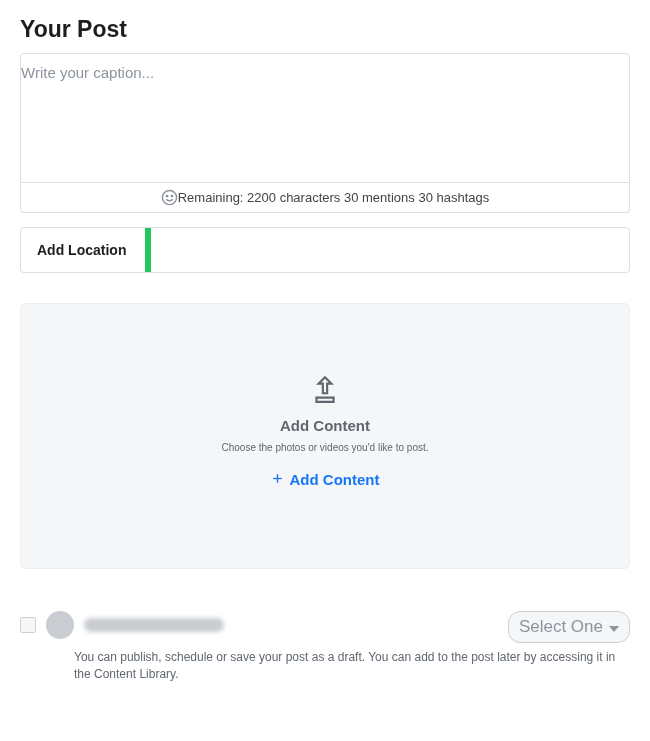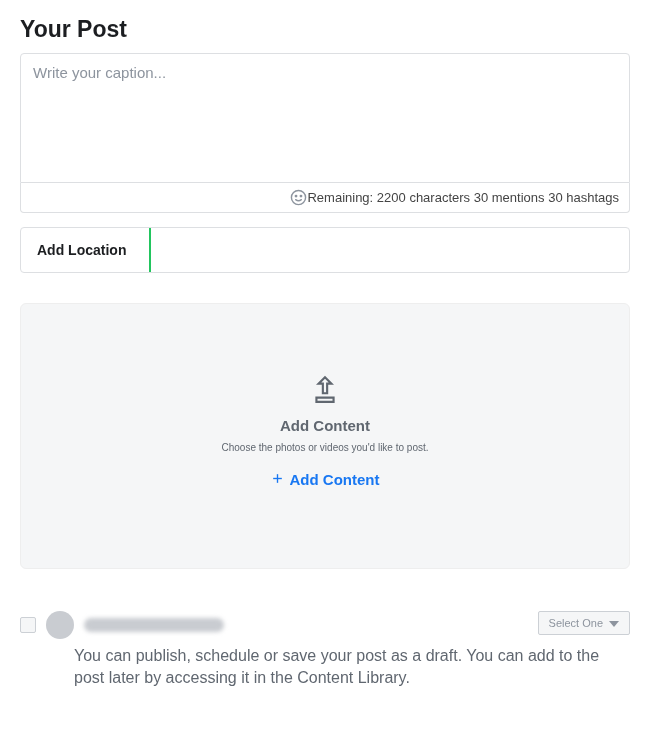--- a/index.html
+++ b/index.html
@@ -14,32 +14,32 @@
     h2.section-title {
       font-size: 23px;
       font-weight: 700;
       margin: 6px 0 10px 0;
       color: #1c1e21;
     }
     .caption-box {
       border: 1px solid #dddfe2;
       border-radius: 4px 4px 0 0;
       min-height: 130px;
-      padding: 10px 12px;
+      padding: 10px 0;
       background: #fff;
     }
     .caption-box .placeholder-text { color: #8d949e; font-size: 15px; }
     .caption-meta {
       border: 1px solid #dddfe2;
       border-top: none;
       border-radius: 0 0 4px 4px;
       padding: 6px 10px;
       display: flex;
       align-items: center;
-      justify-content: flex-end;
+      justify-content: center;
       font-size: 13px;
       color: #444;
       background: #fff;
     }
     .emoji-btn {
       color: #8d949e;
       font-size: 16px;
       display: inline-flex;
       align-items: center;
       justify-content: center;
@@ -50,21 +50,21 @@
       margin-top: 14px;
       border: 1px solid #dddfe2;
       border-radius: 4px;
       display: flex;
       background: #fff;
     }
     .add-location-btn {
       padding: 14px 16px;
       font-weight: 600;
       font-size: 14px;
-      border-right: 2px solid #22c55e;
+      border-right: 6px solid #22c55e;
       cursor: pointer;
       color: #1c1e21;
       width: 130px;
     }
     .add-location-empty { flex: 1; }
     .content-box {
       margin-top: 30px;
       background: #f5f6f7;
       border: 1px solid #eee;
       border-radius: 6px;
@@ -101,30 +101,30 @@
       background: #c9ccd1;
       border-radius: 7px;
       filter: blur(2px);
       margin-top: 7px;
     }
     .select-wrap { flex-shrink: 0; }
     .select-one {
       border: 1px solid #ccd0d5;
       background: #f5f6f7;
       padding: 5px 10px;
-      border-radius: 2px;
+      border-radius: 12px;
       color: #8d949e;
-      font-size: 11px;
+      font-size: 17px;
       display: inline-flex;
       align-items: center;
       gap: 6px;
       cursor: pointer;
     }
     .caret-down { color: #8d949e; }
-    .fb-desc { color: #606770; font-size: 16px; margin-top: 6px; line-height: 1.4; padding-left: 54px; }
+    .fb-desc { color: #606770; font-size: 12px; margin-top: 6px; line-height: 1.4; padding-left: 54px; }
   </style>
 </head>
 <body>
 
 <h2 class="section-title">Your Post</h2>
 
 <div class="caption-box">
   <span class="placeholder-text">Write your caption...</span>
 </div>
 <div class="caption-meta">

